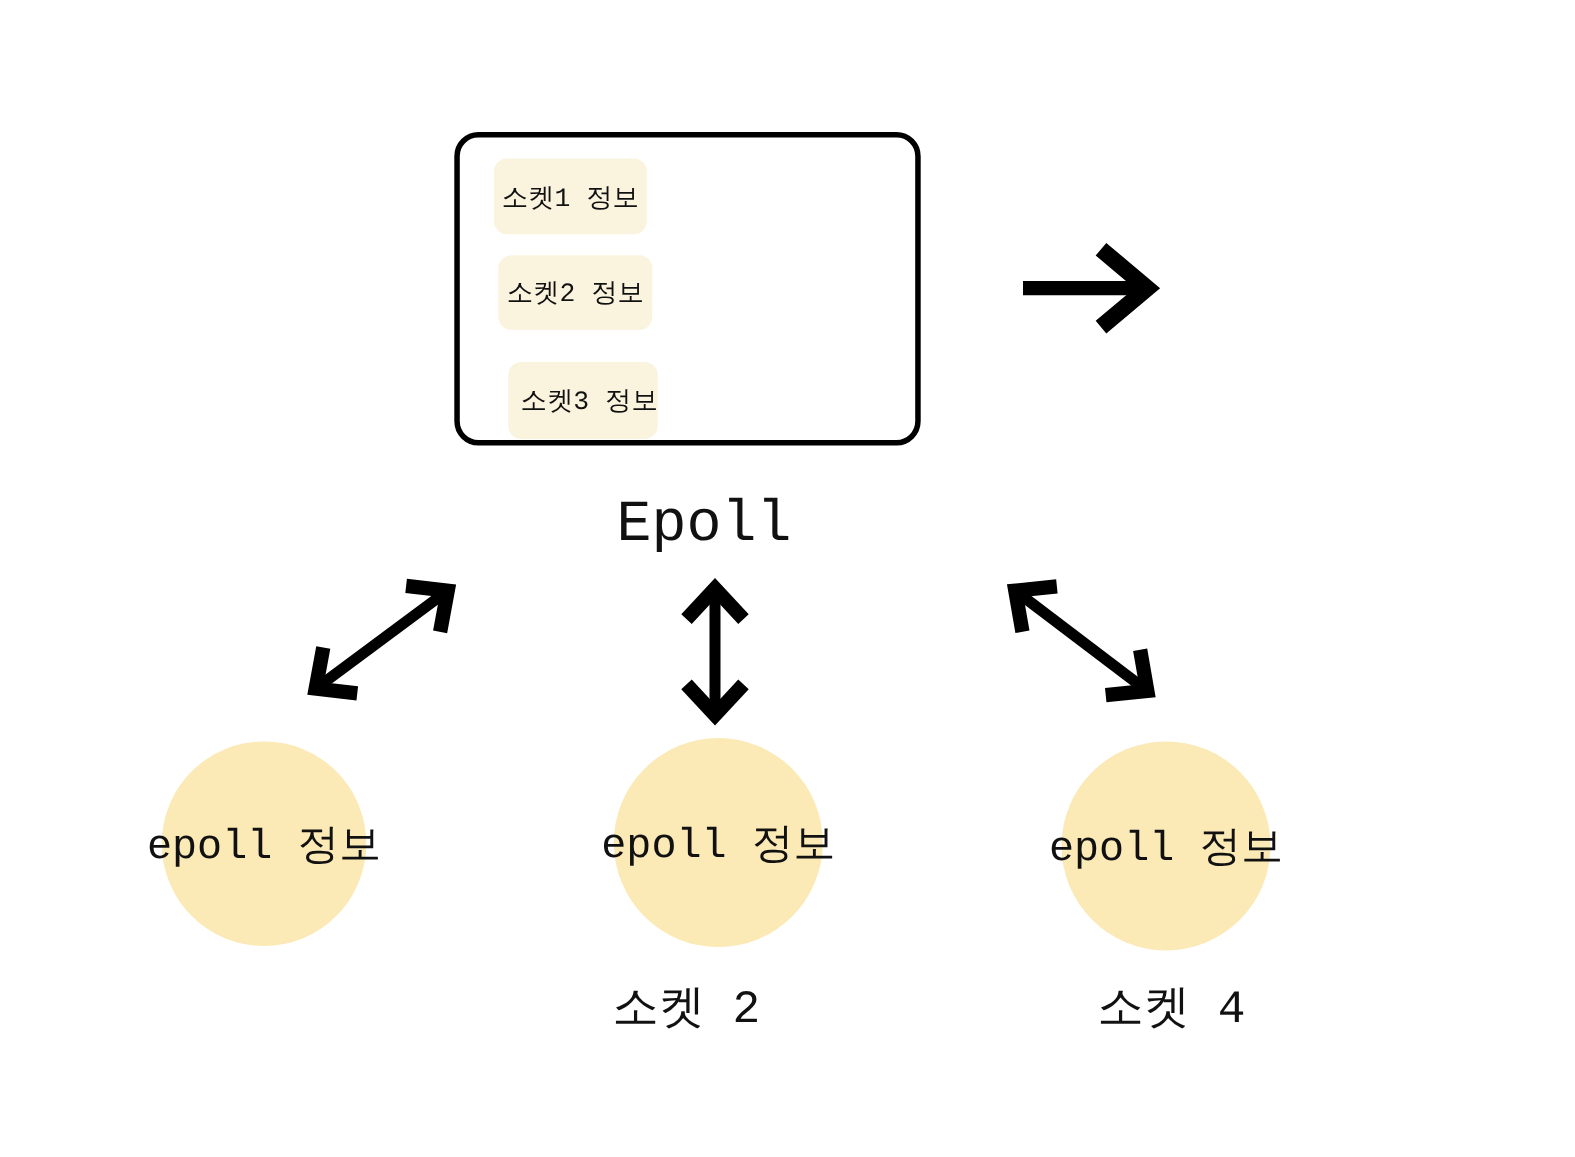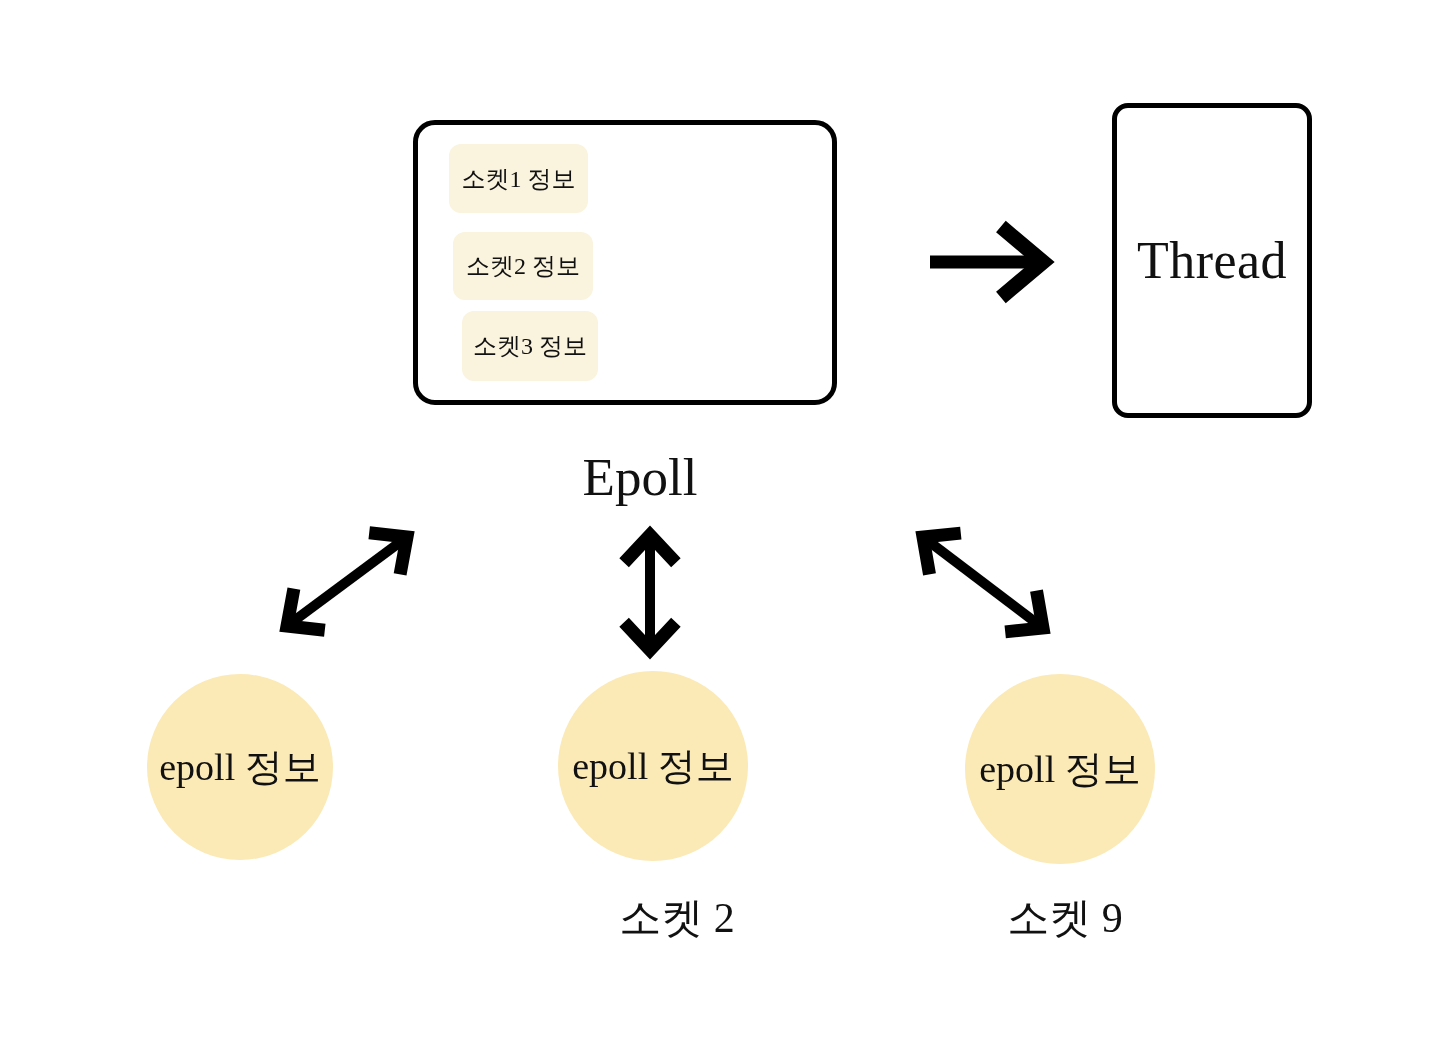--- a/index.html
+++ b/index.html
@@ -5,21 +5,21 @@
   html, body {
     margin: 0;
     padding: 0;
     background: #ffffff;
   }
   .canvas {
     position: relative;
     width: 1432px;
     height: 1052px;
     background: var(--bg, #ffffff);
-    font-family: Liberation Serif, serif;
+    font-family: Liberation Mono, monospace;
     overflow: hidden;
     color: var(--text, #111111);
   }
   .arrow-layer {
     position: absolute;
     left: 0;
     top: 0;
     width: 1432px;
     height: 1052px;
     pointer-events: none;
@@ -93,21 +93,21 @@
   .socket-label {
     position: absolute;
     width: 240px;
     text-align: center;
     font-size: 42px;
     font-weight: 500;
     line-height: 50px;
     white-space: nowrap;
   }
   .label-1 { left: 120px; top: 893px; }
-  .label-2 { left: 557px; top: 893px; }
+  .label-2 { left: 504px; top: 893px; }
   .label-3 { left: 945px; top: 893px; }
 </style>
 </head>
 <body>
 
 <div class="canvas" style="--bg: #ffffff; --stroke: #000000; --chip: #faf3de; --circle: #fbe9b6; --text: #111111;">
 
   <svg class="arrow-layer" id="arrow-layer" viewBox="0 0 1432 1052" xmlns="http://www.w3.org/2000/svg">
       <g stroke="#000000" fill="none" stroke-linecap="butt" stroke-linejoin="miter">
         <line x1="930" y1="262" x2="1043" y2="262" stroke-width="13"></line>
@@ -130,37 +130,34 @@
       </g>
     </svg>
 
   <div class="outline-box epoll-box">
     <div class="info-chip chip-1" style="left:31px; top:19px;">
       <span>소켓1 정보</span>
     </div>
     <div class="info-chip chip-2" style="left:35px; top:107px;">
       <span>소켓2 정보</span>
     </div>
-    <div class="info-chip chip-3" style="left:44px; top:186px;">
+    <div class="info-chip chip-3" style="left:44px; top:204px;justify-content:flex-end;">
       <span>소켓3 정보</span>
     </div>
   </div>
 
   <div class="epoll-title">Epoll</div>
 
-  <div class="outline-box thread-box">
-    <span>Thread</span>
-  </div>
 
   <div class="socket-circle circle-1">
     <span>epoll 정보</span>
   </div>
   <div class="socket-circle circle-2">
     <span>epoll 정보</span>
   </div>
   <div class="socket-circle circle-3">
     <span>epoll 정보</span>
   </div>
 
   <div class="socket-label label-2">소켓 2</div>
-  <div class="socket-label label-3">소켓 9</div>
+  <div class="socket-label label-3">소켓 4</div>
 
 </div>
 
 </body></html>

